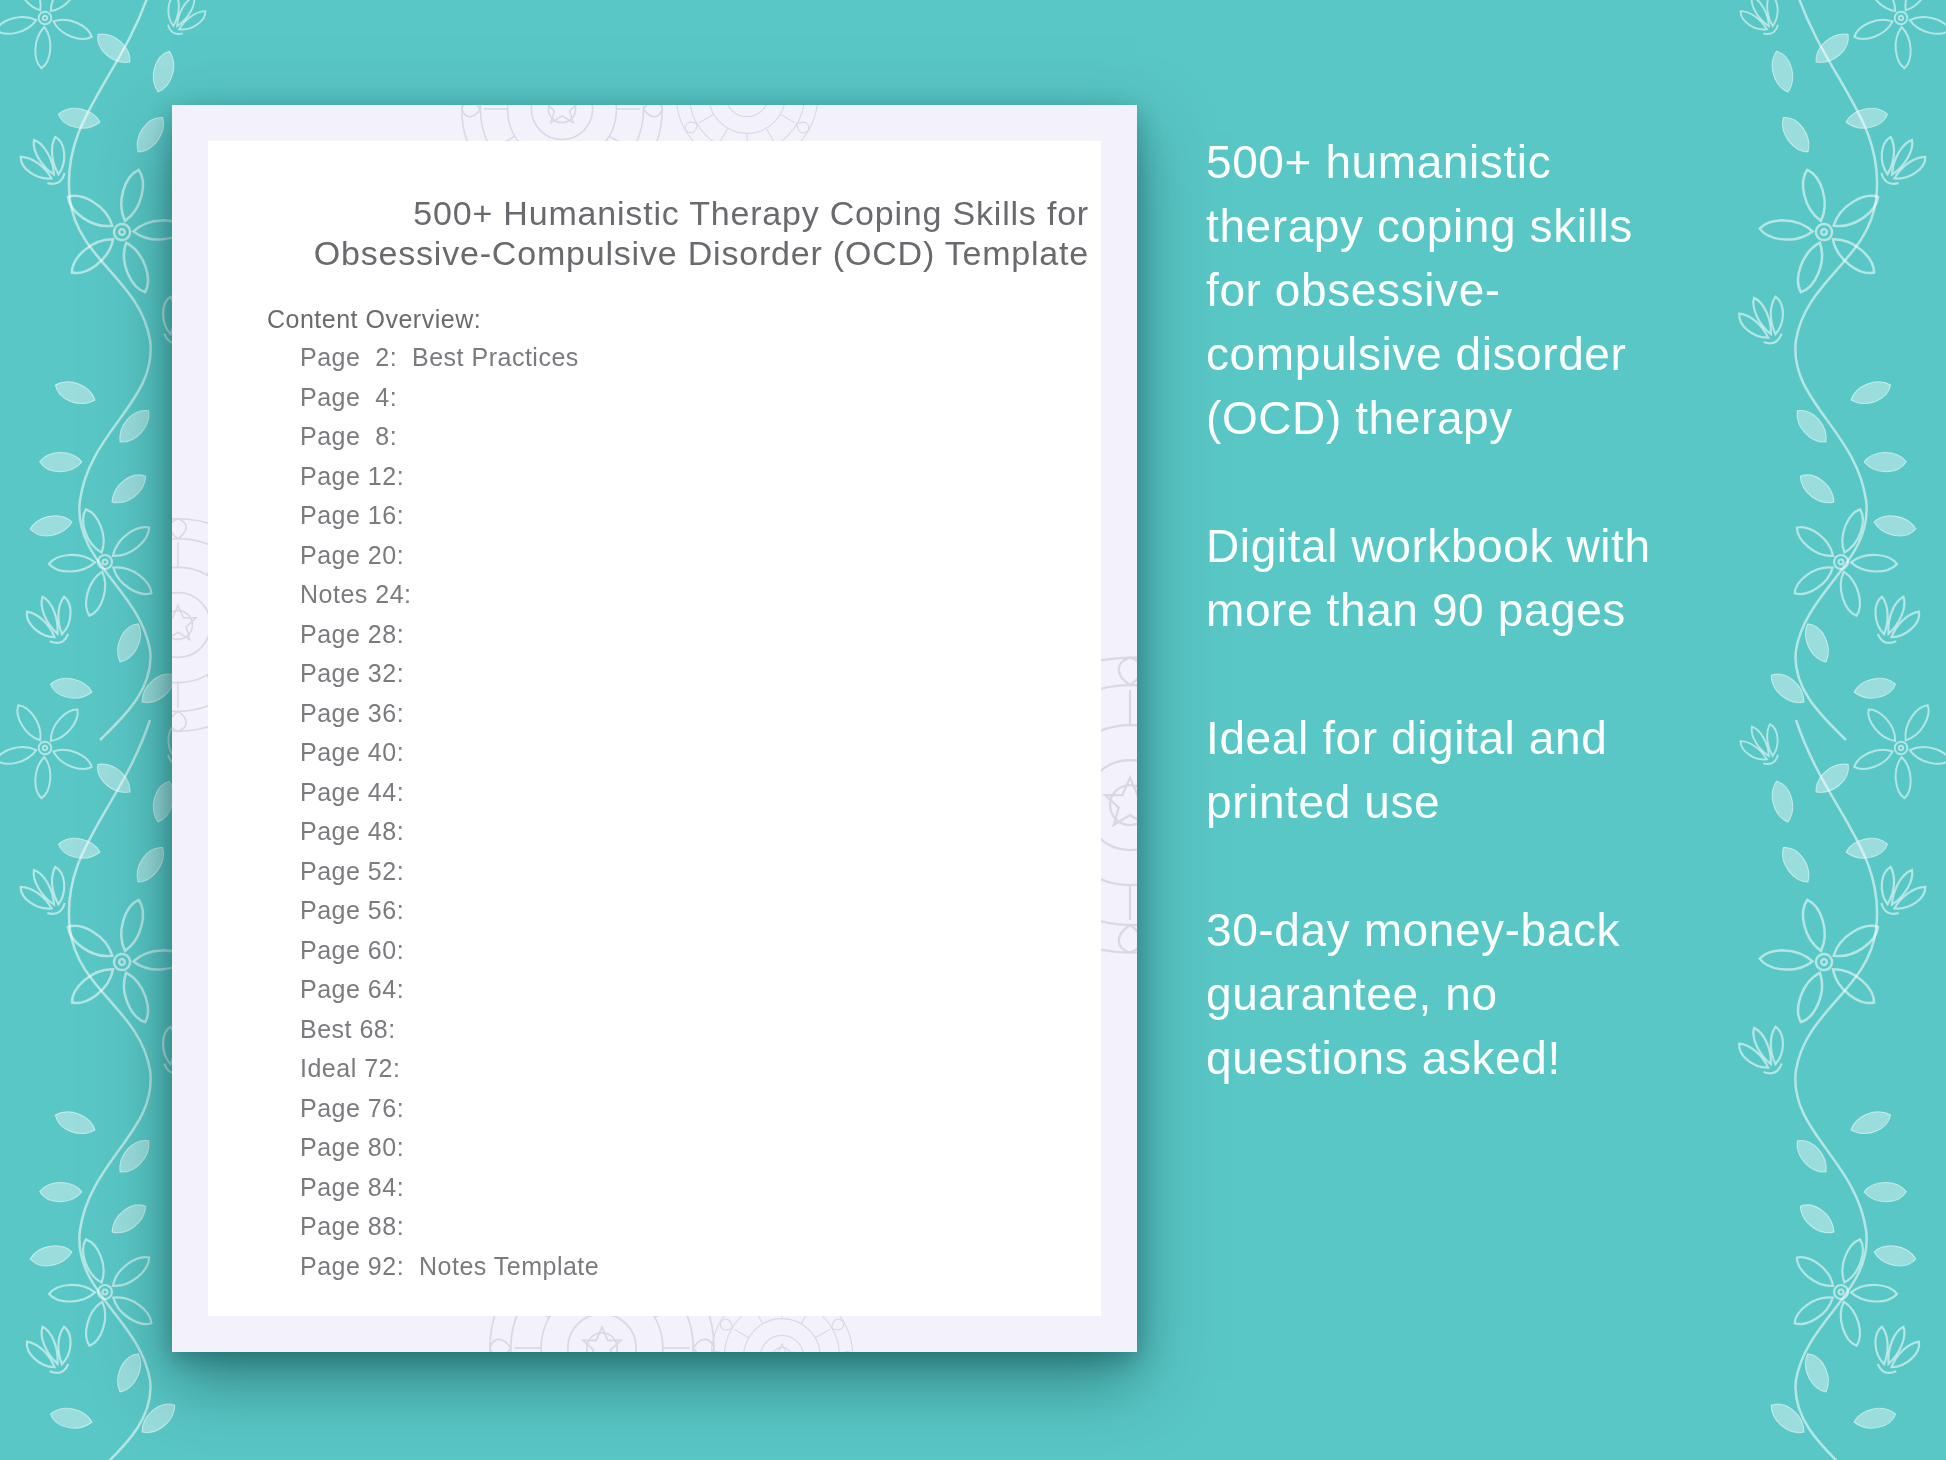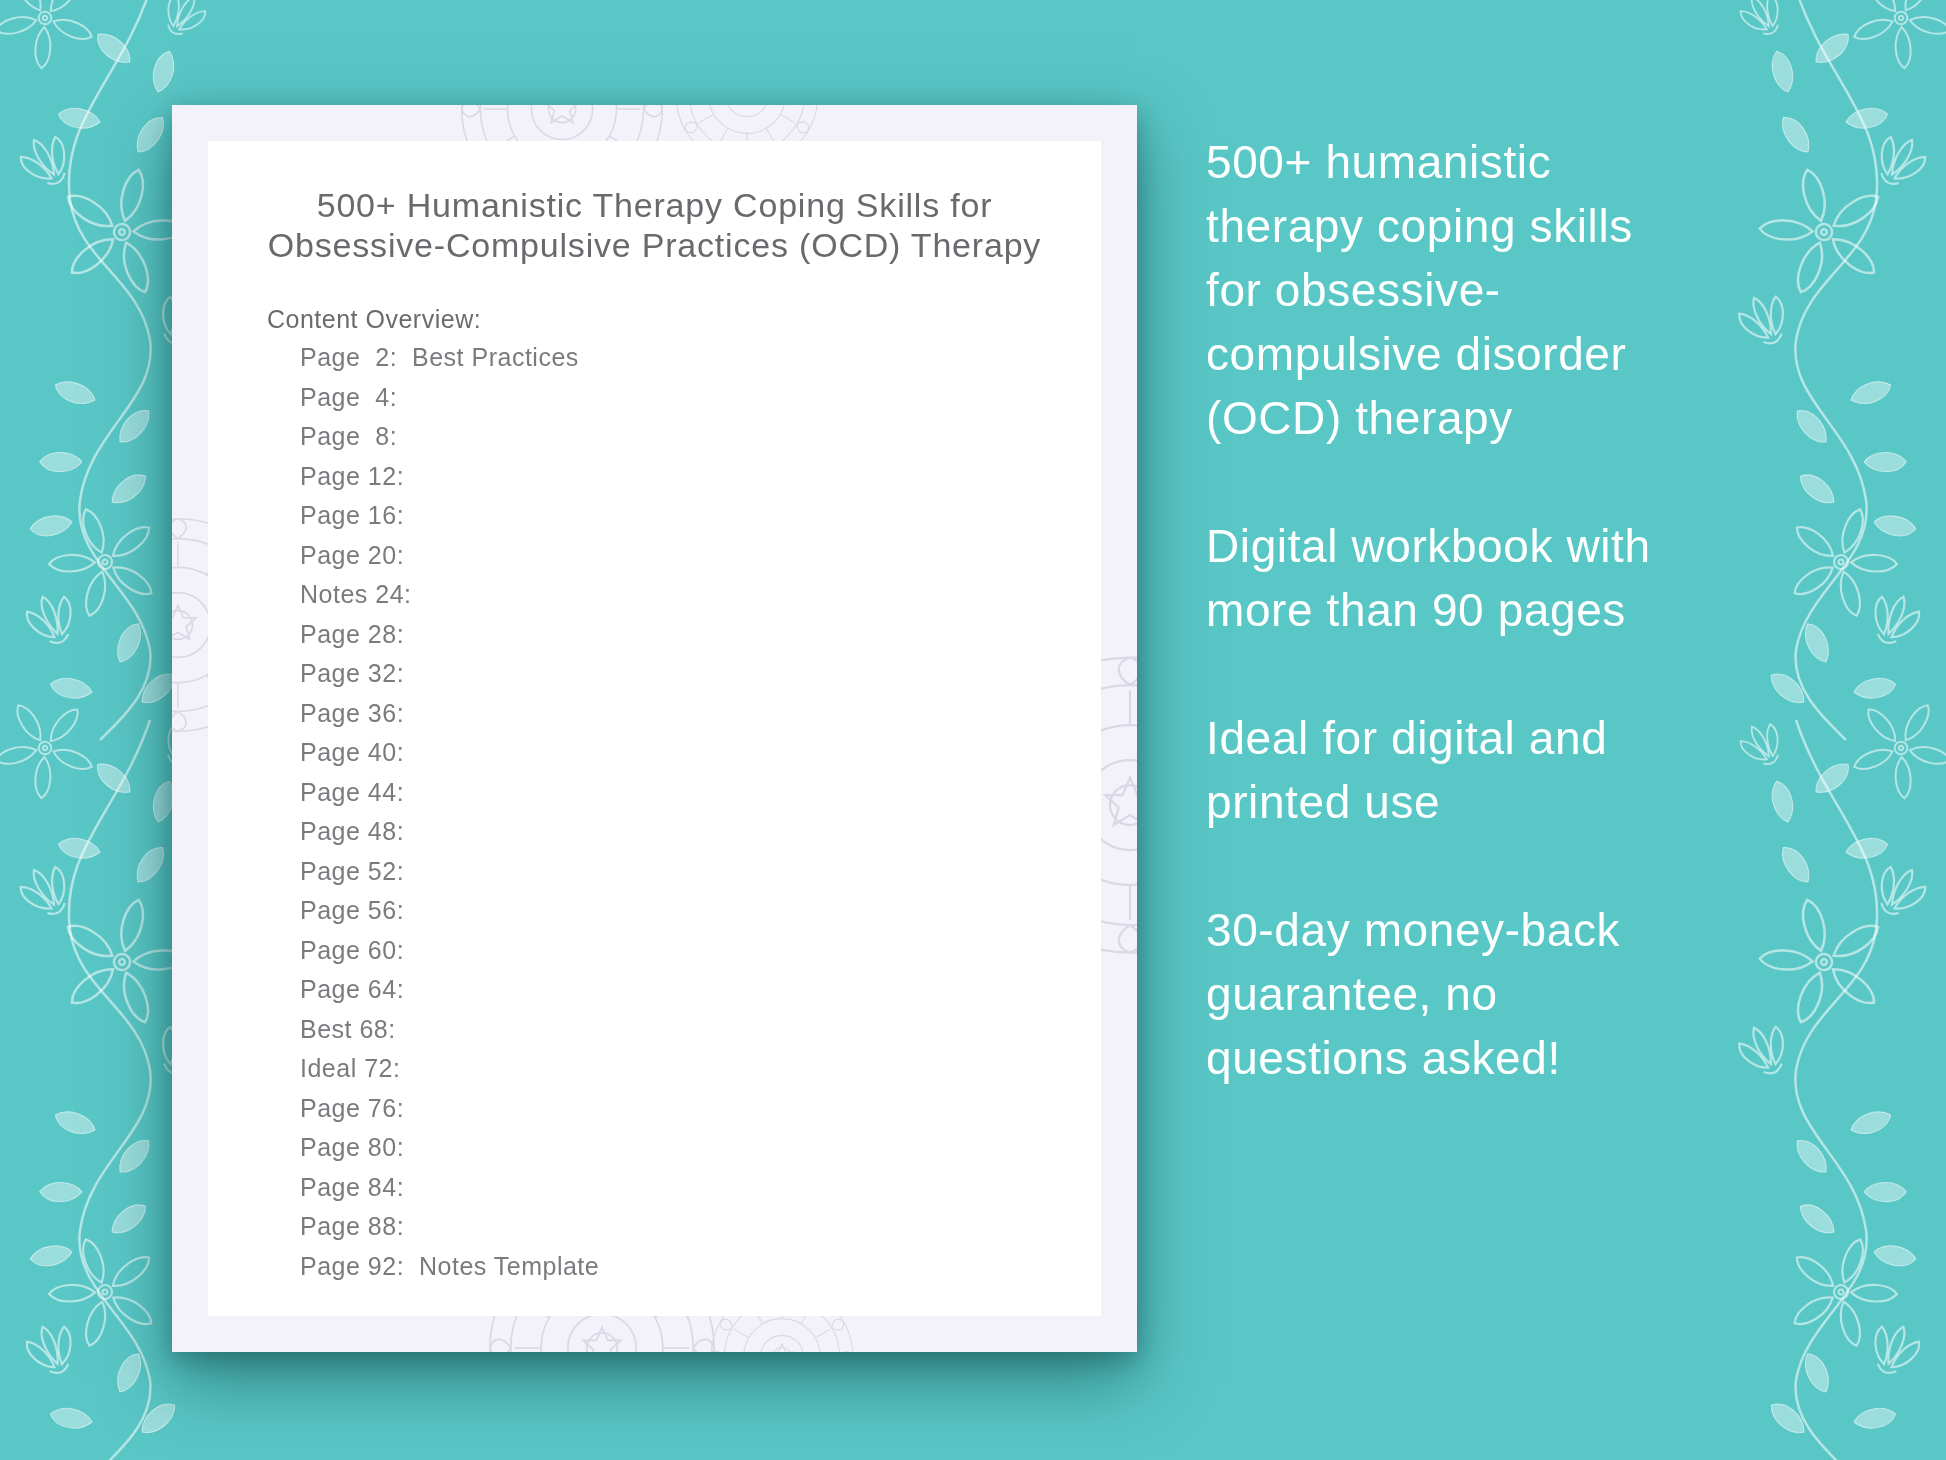--- a/index.html
+++ b/index.html
@@ -18,22 +18,22 @@
   .mockup{
     position:absolute;left:172px;top:105px;width:965px;height:1247px;
     background:var(--frame,#f3f1fa);
     box-shadow:0 28px 65px rgba(8,62,62,.50), 0 8px 22px rgba(8,62,62,.32);
   }
   .frame-ornaments{position:absolute;inset:0;z-index:0;}
   .page{
     position:absolute;inset:36px;background:var(--paper,#ffffff);z-index:1;
   }
   .page-title{
-    position:absolute;top:40px;left:0;right:0;margin:4px;
-    text-align:center;font-size:34px;line-height:40px;font-weight:400;
+    position:absolute;top:40px;left:0;right:0;margin:12px;
+    text-align:right;font-size:34px;line-height:40px;font-weight:400;
     letter-spacing:.8px;color:var(--title,#69696e);
   }
   .overview-label{
     position:absolute;top:164px;left:59px;margin:0;
     font-size:25px;font-weight:400;letter-spacing:.5px;color:#6a6a6f;
   }
   .toc{position:absolute;top:197px;left:92px;margin:0;padding:0;list-style:none;}
   .toc li{
     height:39.5px;line-height:39.5px;font-size:25px;letter-spacing:.5px;
     color:var(--list,#7a7a7f);white-space:pre;
@@ -147,21 +147,21 @@
         <use href="#mandala" transform="translate(575,-10) scale(0.6)"></use>
         <use href="#mandala" transform="translate(430,1243) scale(0.95)"></use>
         <use href="#mandala" transform="translate(610,1252) scale(0.6)"></use>
         <use href="#mandala" transform="translate(6,520) scale(0.9)"></use>
         <use href="#mandala" transform="translate(958,700) scale(1.25)"></use>
       </g>
     </svg>
 
     <div class="page">
       <h1 class="page-title"><span>500+ Humanistic Therapy Coping Skills for</span><br>
-        <span>Obsessive-Compulsive Practices (OCD) Therapy</span></h1>
+        <span>Obsessive-Compulsive Disorder (OCD) Template</span></h1>
 
       <p class="overview-label">Content Overview:</p>
 
       <ul class="toc">
 
           <li>Page  2:  Best Practices</li>
 
           <li>Page  4:</li>
 
           <li>Page  8:</li>

